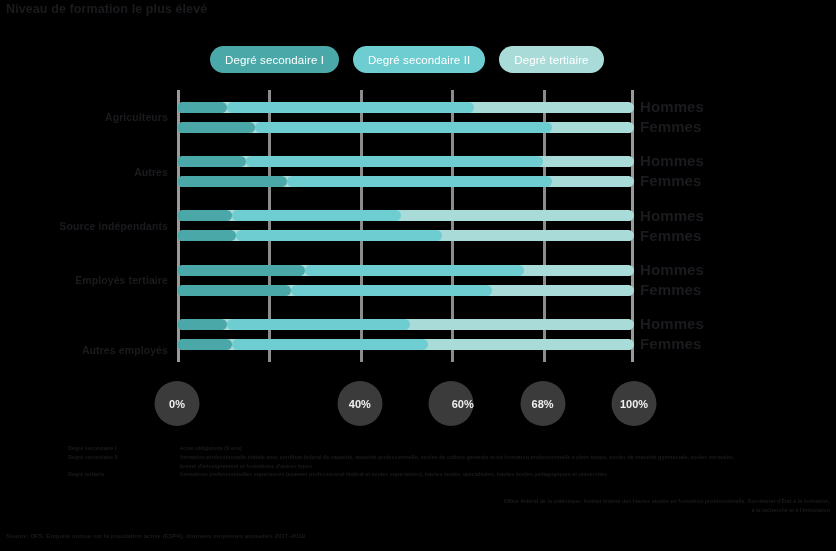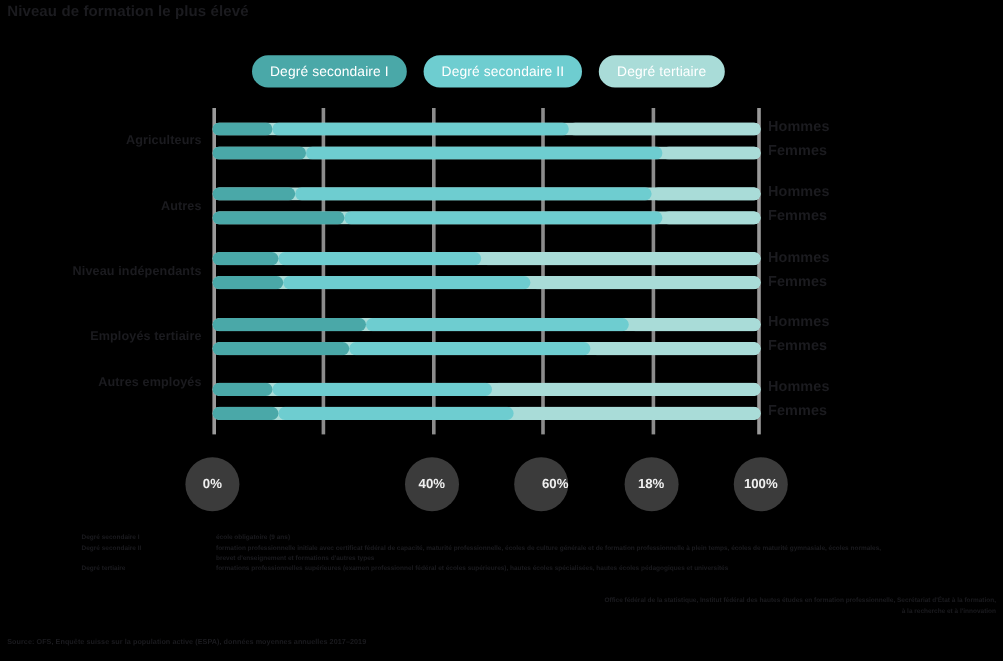--- a/index.html
+++ b/index.html
@@ -49,21 +49,21 @@
     position: absolute; right: 0; text-align: right;
     font-size: 10.5px; font-weight: bold; color: #1b1b1f;
     white-space: nowrap; letter-spacing: .1px;
   }
   .cat-axis { position: absolute; left: 0; top: 90px; width: 168px; height: 272px; }
 
   
   .sex-axis { position: absolute; left: 640px; top: 90px; width: 190px; height: 272px; }
   .sex-label {
     position: absolute; left: 0;
-    font-size: 12px; font-weight: bold; color: #1b1b1f;
+    font-size: 15px; font-weight: bold; color: #1b1b1f;
     white-space: nowrap; letter-spacing: .1px;
   }
 
   
   .xaxis { position: absolute; left: 177px; top: 381px; width: 457px; height: 46px; }
   .tick {
     position: absolute; top: 0;
     width: 45px; height: 45px; border-radius: 50%;
     background: #3b3b3b;
     display: flex; align-items: center; justify-content: center;
@@ -106,23 +106,23 @@
         <span>Degré secondaire II</span>
       </div>
       <div class="legend-pill" style="background: rgb(169, 220, 216);">
         <span>Degré tertiaire</span>
       </div>
     </div>
 
   <div class="cat-axis">
       <div class="cat-label" style="top: 21.2px;">Agriculteurs</div>
       <div class="cat-label" style="top: 75.6px;">Autres</div>
-      <div class="cat-label" style="top: 130px;">Niveau indépendants</div>
+      <div class="cat-label" style="top: 130px;">Source indépendants</div>
       <div class="cat-label" style="top: 184.4px;">Employés tertiaire</div>
-      <div class="cat-label" style="top: 223px; margin-left: 46px;">Autres employés</div>
+      <div class="cat-label" style="top: 254px; margin-left: 46px;">Autres employés</div>
     </div>
 
   <div class="plot">
     <div class="grid-layer">
         <div class="frame-edge" style="left: 0px;"></div>
         <div class="gridline" style="left: 91.4px;"></div>
         <div class="gridline" style="left: 182.8px;"></div>
         <div class="gridline" style="left: 274.2px;"></div>
         <div class="gridline" style="left: 365.6px;"></div>
         <div class="frame-edge" style="left: 454px;"></div>
@@ -238,21 +238,21 @@
       <div class="tick" style="left: 0px;">
         <span>0%</span>
       </div>
       <div class="tick" style="left: 182.8px;">
         <span>40%</span>
       </div>
       <div class="tick" style="left: 274.2px; justify-content: flex-end;">
         <span>60%</span>
       </div>
       <div class="tick" style="left: 365.6px;">
-        <span>18%</span>
+        <span>68%</span>
       </div>
       <div class="tick" style="left: 457px; align-items: center;">
         <span>100%</span>
       </div>
     </div>
 
   <div class="notes">
       <div class="note-row">
         <div class="note-term">Degré secondaire I</div>
         <div class="note-def">école obligatoire (9 ans)</div>

